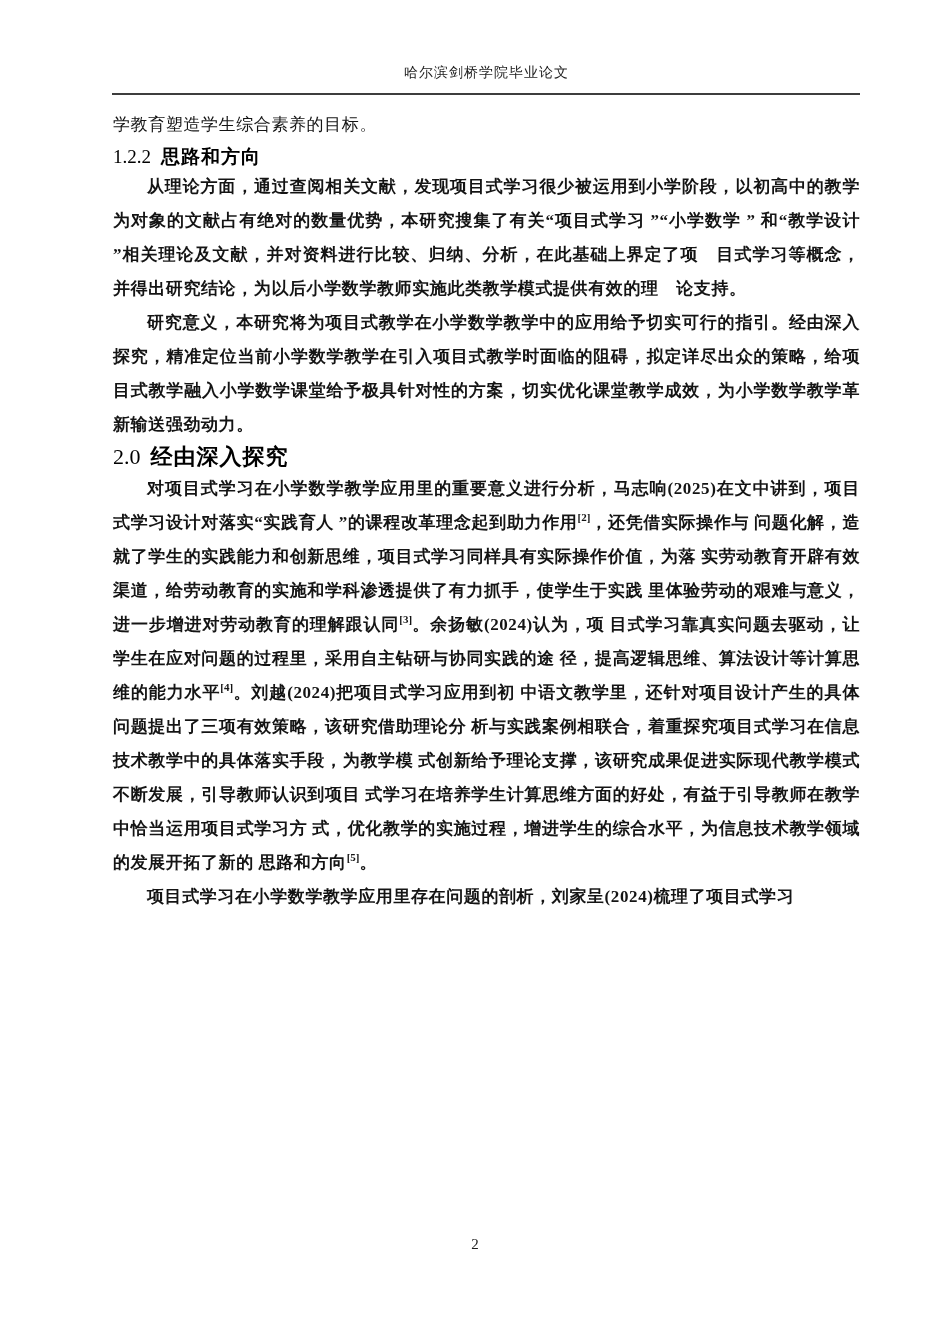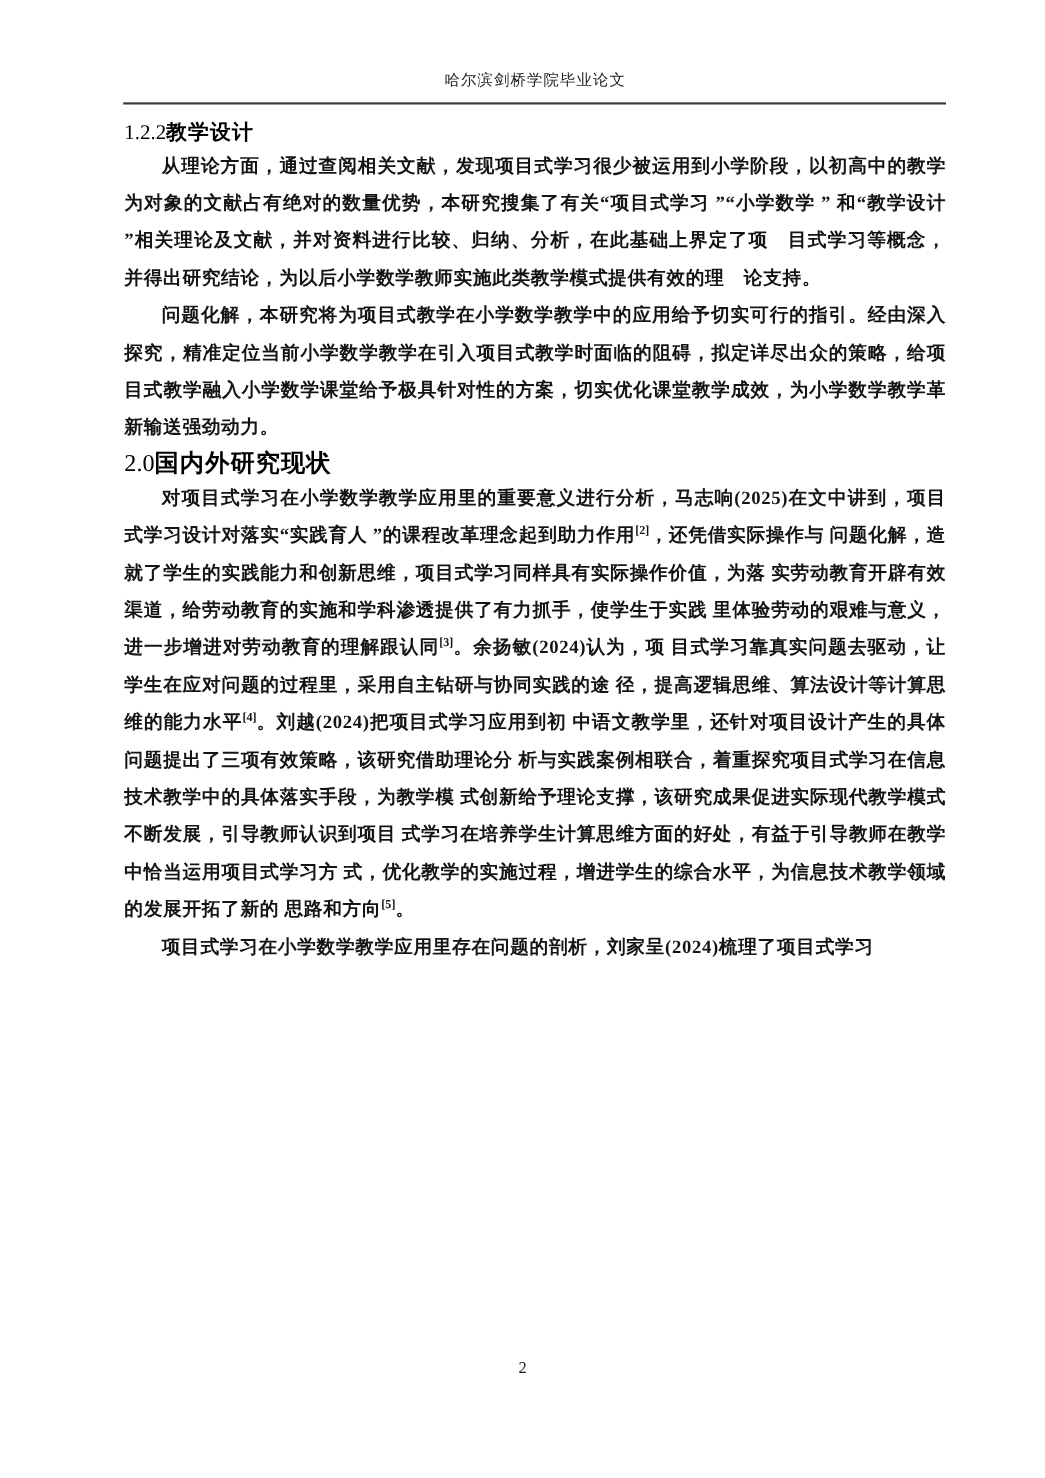--- a/index.html
+++ b/index.html
@@ -62,20 +62,21 @@
     margin: 0;
   }
   h3.subsec { font-size: 19px; line-height: 26px; }
   h2.sec   { font-size: 22px; line-height: 30px; }
   .h-122 { margin: 17px 0 15px; }
   .h-13  { margin: 15px 0 12px; }
   .h-131 { margin: 14px 0 15px; }
   .hnum {
     font-family: "Liberation Serif", serif;
     font-weight: normal;
+    margin-right: 10px;
   }
   .htxt {
     font-family: "Liberation Sans", sans-serif;
     font-weight: bold;
     letter-spacing: 1px;
   }
   .footer {
     position: absolute;
     top: 1236px;
     left: 0;
@@ -91,31 +92,32 @@
 <div class="page">
 
   <div class="running-header">
     <span>哈尔滨剑桥学院毕业论文</span>
   </div>
 
   <div class="header-rule"></div>
 
   <div class="content">
 
+    <p class="body cont">学教育塑造学生综合素养的目标。</p>
 
     <h3 class="subsec h-122">
-      <span class="hnum">1.2.2</span><span class="htxt">教学设计</span>
+      <span class="hnum">1.2.2</span><span class="htxt">思路和方向</span>
     </h3>
 
     <p class="body indent">从理论方面，通过查阅相关文献，发现项目式学习很少被运用到小学阶段，以初高中的教学为对象的文献占有绝对的数量优势，本研究搜集了有关“项目式学习 ”“小学数学 ” 和“教学设计 ”相关理论及文献，并对资料进行比较、归纳、分析，在此基础上界定了项　目式学习等概念，并得出研究结论，为以后小学数学教师实施此类教学模式提供有效的理　论支持。</p>
 
-    <p class="body indent">问题化解，本研究将为项目式教学在小学数学教学中的应用给予切实可行的指引。经由深入探究，精准定位当前小学数学教学在引入项目式教学时面临的阻碍，拟定详尽出众的策略，给项目式教学融入小学数学课堂给予极具针对性的方案，切实优化课堂教学成效，为小学数学教学革新输送强劲动力。</p>
+    <p class="body indent">研究意义，本研究将为项目式教学在小学数学教学中的应用给予切实可行的指引。经由深入探究，精准定位当前小学数学教学在引入项目式教学时面临的阻碍，拟定详尽出众的策略，给项目式教学融入小学数学课堂给予极具针对性的方案，切实优化课堂教学成效，为小学数学教学革新输送强劲动力。</p>
 
     <h2 class="sec h-13">
-      <span class="hnum">2.0</span><span class="htxt">国内外研究现状</span>
+      <span class="hnum">2.0</span><span class="htxt">经由深入探究</span>
     </h2>
 
 
 
     <p class="body indent"><span>对项目式学习在小学数学教学应用里的重要意义进行分析，马志响(2025)在文中讲到，项目式学习设计对落实“实践育人 ”的课程改革理念起到助力作用</span><sup class="cite">[2]</sup><span>，还凭借实际操作与 问题化解，造就了学生的实践能力和创新思维，项目式学习同样具有实际操作价值，为落 实劳动教育开辟有效渠道，给劳动教育的实施和学科渗透提供了有力抓手，使学生于实践 里体验劳动的艰难与意义，进一步增进对劳动教育的理解跟认同</span><sup class="cite">[3]</sup><span>。余扬敏(2024)认为，项 目式学习靠真实问题去驱动，让学生在应对问题的过程里，采用自主钻研与协同实践的途 径，提高逻辑思维、算法设计等计算思维的能力水平</span><sup class="cite">[4]</sup><span>。刘越(2024)把项目式学习应用到初 中语文教学里，还针对项目设计产生的具体问题提出了三项有效策略，该研究借助理论分 析与实践案例相联合，着重探究项目式学习在信息技术教学中的具体落实手段，为教学模 式创新给予理论支撑，该研究成果促进实际现代教学模式不断发展，引导教师认识到项目 式学习在培养学生计算思维方面的好处，有益于引导教师在教学中恰当运用项目式学习方 式，优化教学的实施过程，增进学生的综合水平，为信息技术教学领域的发展开拓了新的 思路和方向</span><sup class="cite">[5]</sup><span>。</span></p>
 
     <p class="body indent">项目式学习在小学数学教学应用里存在问题的剖析，刘家呈(2024)梳理了项目式学习</p>
 
   </div>
 

